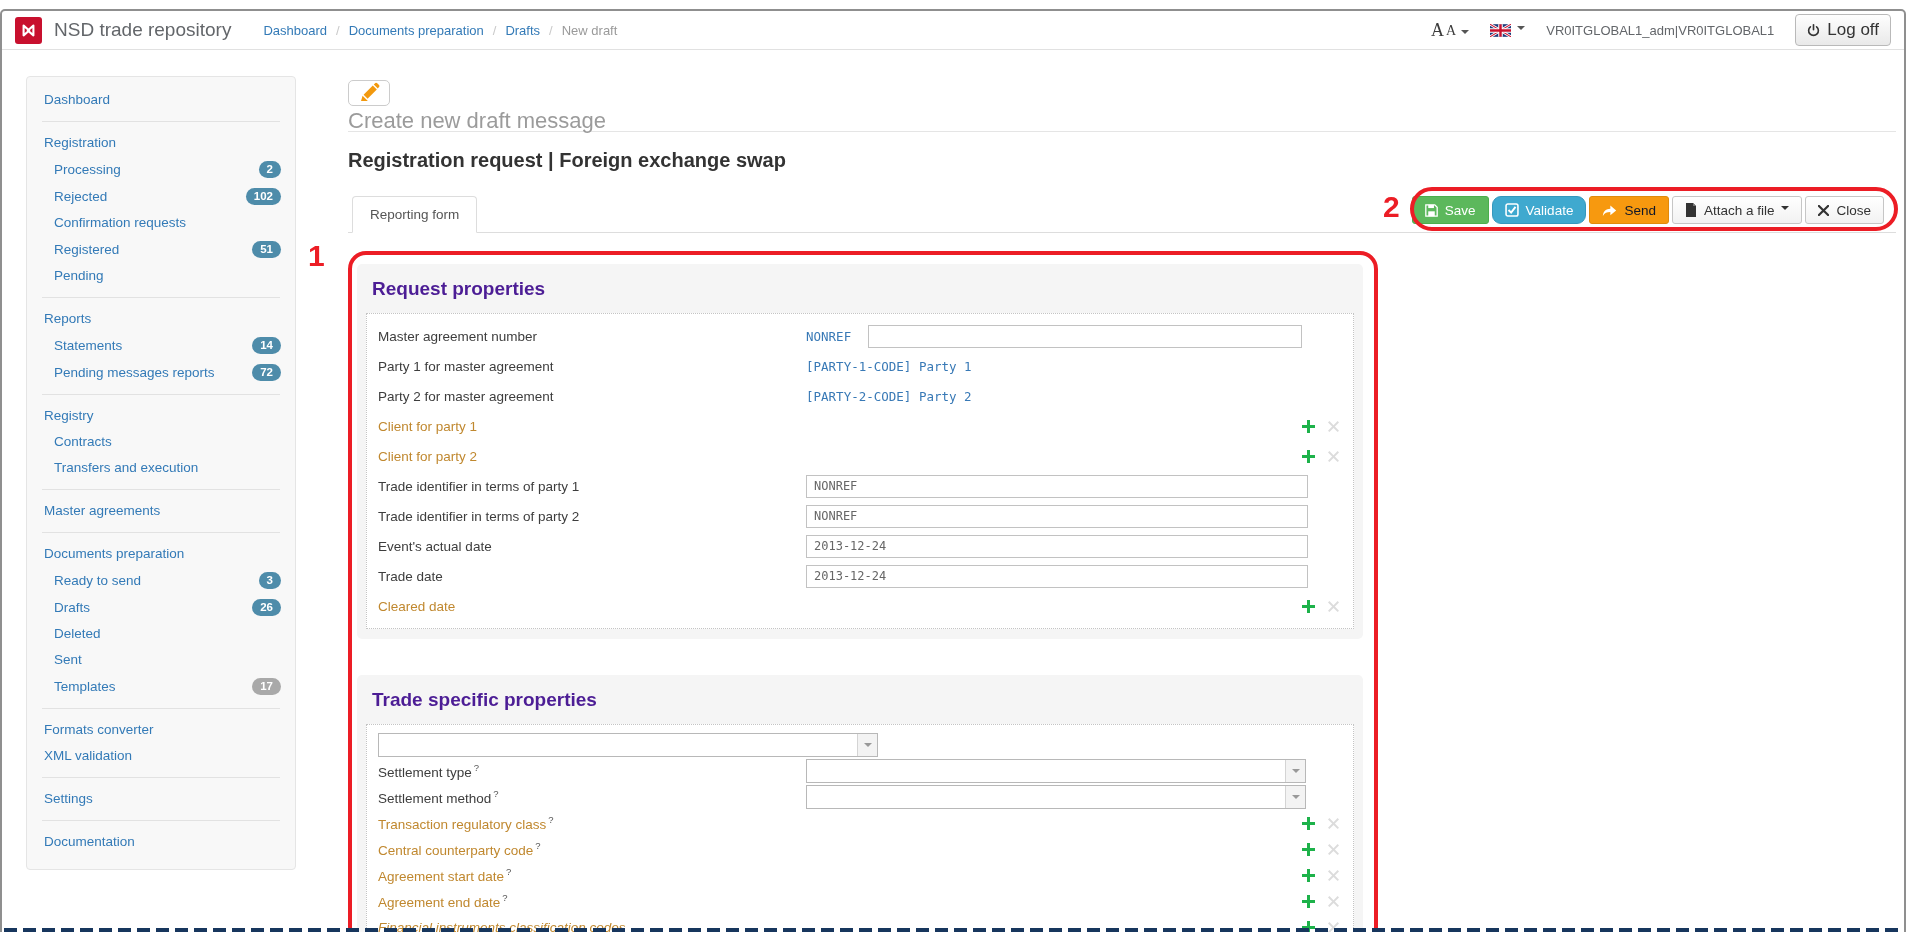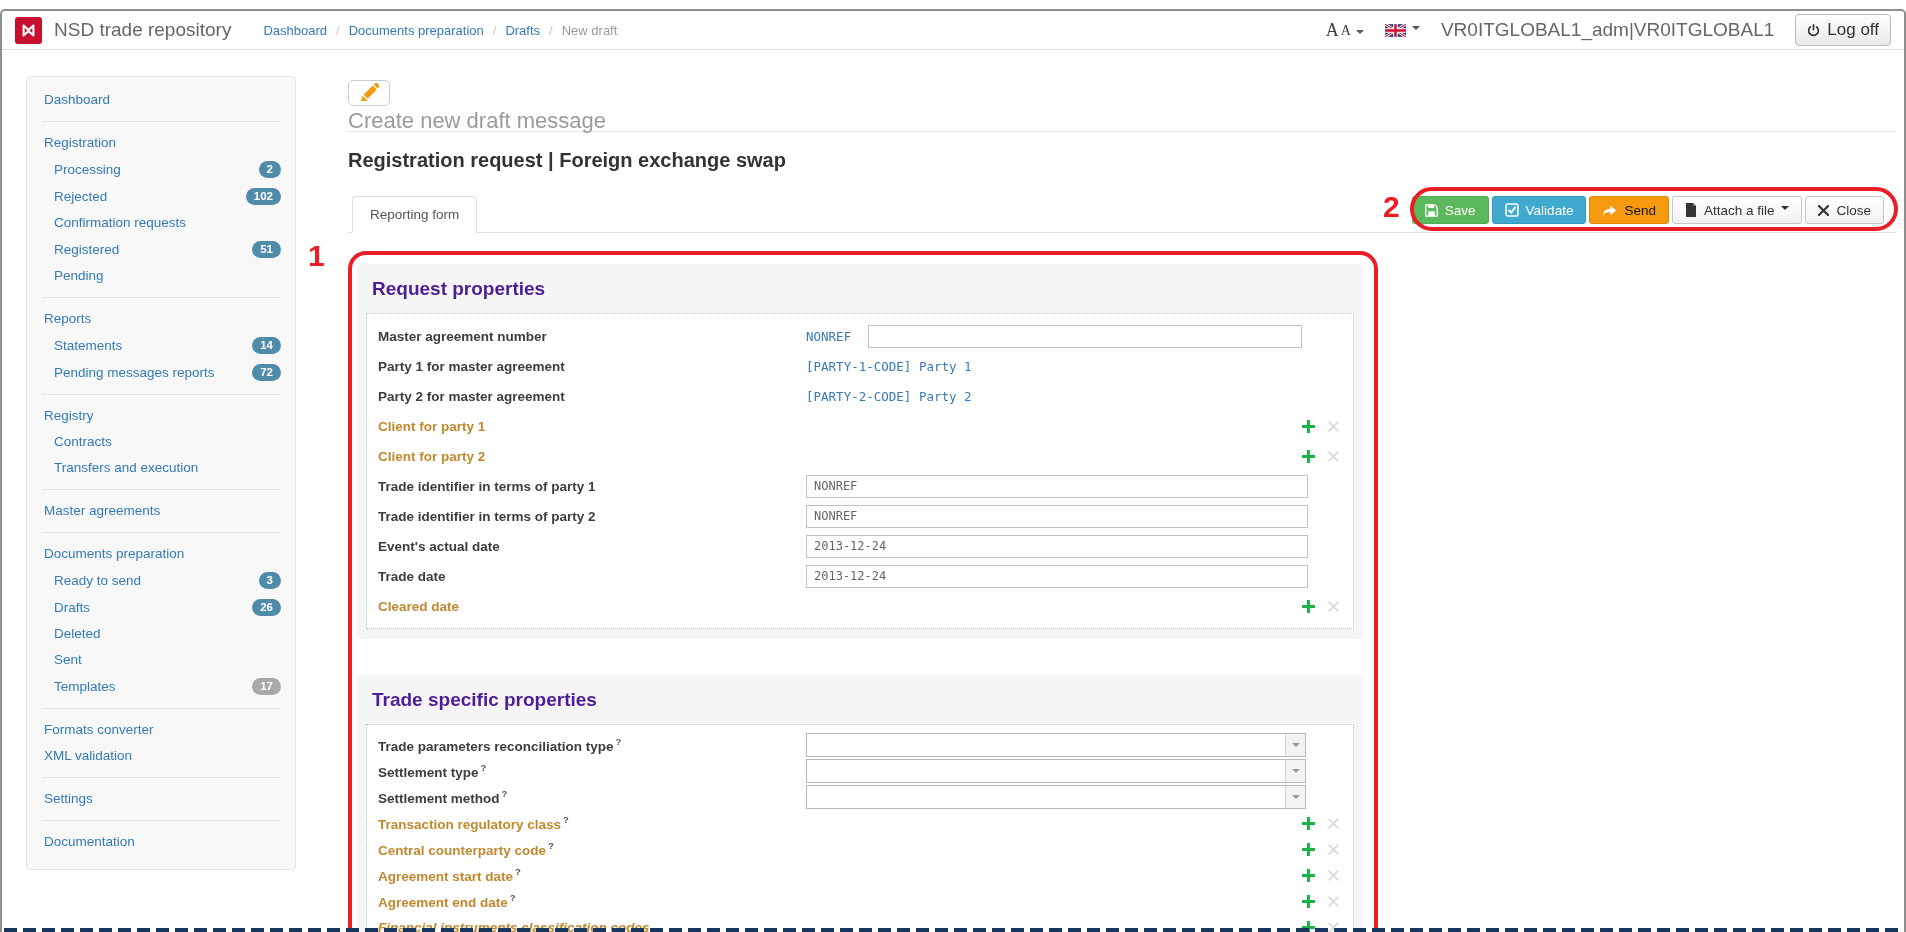--- a/index.html
+++ b/index.html
@@ -13,21 +13,21 @@
   .breadcrumb{margin-left:32px;font-size:13px;display:flex;align-items:center;gap:9px;white-space:nowrap;}
   .breadcrumb a{color:#337ab7;text-decoration:none;cursor:pointer;}
   .crumb-sep{color:#c9c9c9;}
   .crumb-current{color:#9a9a9a;}
   .top-right{margin-left:auto;display:flex;align-items:center;gap:21px;}
   .font-ctrl{display:flex;align-items:flex-end;gap:5px;cursor:pointer;color:#3c3c3c;font-family:"Liberation Serif",serif;}
   .font-ctrl .a1{font-size:18px;line-height:16px;}
   .font-ctrl .a2{font-size:14px;line-height:14px;margin-left:-3px;}
   .caret{width:0;height:0;border-left:4px solid transparent;border-right:4px solid transparent;border-top:4px solid #555;display:inline-block;margin-bottom:4px;}
   .lang{display:flex;align-items:center;gap:6px;cursor:pointer;}
-  .user{font-size:19px;color:#63666a;white-space:nowrap;}
+  .user{font-size:13px;color:#63666a;white-space:nowrap;}
   .logoff{display:flex;align-items:center;gap:7px;padding:5px 11px;border:1px solid #b9b9b9;border-radius:4px;background:linear-gradient(#fefefe,#e9e9e9);font-size:17px;color:#333;cursor:pointer;}
 
   
   .sidebar{position:absolute;left:24px;top:65px;width:270px;background:#f8f8f8;border:1px solid #e5e5e5;border-radius:4px;padding:10px 0 14px;box-sizing:border-box;}
   .side-item{display:flex;align-items:center;padding:5px 14px 5px 17px;font-size:13.5px;line-height:16px;}
   .side-item.child{padding-left:27px;}
   .side-item a{color:#337ab7;text-decoration:none;cursor:pointer;}
   .badge{margin-left:auto;background:#4e8caa;color:#fff;font-size:11.5px;font-weight:bold;padding:2px 8px;border-radius:10px;line-height:13px;}
   .badge.gray{background:#a9a9a9;}
   .side-divider{border-top:1px solid #e2e2e2;margin:8px 15px;}
@@ -37,32 +37,32 @@
   .page-head{display:flex;gap:2px;margin-top:31px;height:42px;flex-direction:column;}
   .pencil-box{width:40px;height:40px;border:1px solid #ccc;border-radius:5px;background:#fff;display:flex;align-items:center;justify-content:center;}
   .page-title{font-size:22px;color:#9b9b9b;font-weight:normal;margin:0;}
   .head-divider{border:0;border-top:1px solid #e5e5e5;margin:9px 0 0;}
   .heading{font-size:20px;font-weight:bold;color:#333;margin:17px 0 0;}
   .tabs-row{position:relative;margin-top:20px;height:40px;border-bottom:1px solid #ddd;}
   .tab{position:absolute;bottom:-1px;left:4px;background:#fff;border:1px solid #ddd;border-bottom-color:#fff;border-radius:4px 4px 0 0;padding:10px 17px;font-size:13.5px;color:#555;cursor:pointer;}
   .toolbar{position:absolute;right:12px;bottom:8px;display:flex;}
   .btn{display:flex;align-items:center;gap:7px;height:28px;padding:0 12px;font-size:13.5px;border-radius:3px;margin-left:3px;cursor:pointer;border:1px solid;box-sizing:border-box;white-space:nowrap;}
   .btn-save{background:#5cb85c;border-color:#4cae4c;color:#fff;}
-  .btn-validate{background:#3fa9cf;border-color:#3598bd;color:#fff;}
+  .btn-validate{background:#3fa9cf;border-color:#3598bd;color:#fff;border-radius:9px;}
   .btn-send{background:#f7990f;border-color:#e08a0b;color:#0f172a;align-items:center;}
   .btn-attach,.btn-close{background:linear-gradient(#fff,#f2f2f2);border-color:#c6c6c6;color:#333;}
 
   
   .form-area{margin-top:31px;padding-left:9px;}
   .panel{width:1006px;background:#f5f5f5;border-radius:5px;padding:11px 9px 10px;margin-bottom:36px;box-sizing:border-box;}
   .panel h3{margin:3px 0 13px 6px;font-size:19px;color:#4c1d95;}
   .fields{background:#fff;border:1px dotted #c4c4c4;padding:7px 11px;}
   .frow{display:flex;align-items:center;min-height:30px;position:relative;}
   .panel.dense .frow{min-height:26px;}
-  .flabel{flex:0 0 428px;font-size:13.5px;color:#3d3d3d;font-weight:bold;}
+  .flabel{flex:0 0 428px;font-size:13.5px;color:#3d3d3d;}
   .flabel.orange{color:#c0882f;}
   .flabel.italic{font-style:italic;}
   sup.help{font-size:9.5px;color:#555;margin-left:2px;}
   .fval{display:flex;align-items:center;flex:1;}
   .mono{font-family:"DejaVu Sans Mono",monospace;}
   .static-val{font-size:12.5px;color:#3879b6;}
   .prefix{font-size:12.5px;color:#3879b6;margin-right:17px;}
   input.txt{height:21px;border:1px solid #c2c2c2;padding:0 7px;font-size:12px;color:#666;background:#fff;font-family:"DejaVu Sans Mono",monospace;}
   .txt.full{width:486px;}
   .txt.short{width:418px;}
@@ -370,21 +370,20 @@
                   </svg>
                 </span>
               </span>
             </div>
           </div>
         </section>
         <section class="panel dense">
           <h3>Trade specific properties</h3>
           <div class="fields">
             <div class="frow">
-              <span class="flabel">Trade parameters reconciliation type<sup class="help">?</sup></span>
               <div class="fval">
                 <div class="selectbox">
                   <span class="selectbtn">
                     <span class="caret"></span>
                   </span>
                 </div>
               </div>
             </div>
             <div class="frow">
               <span class="flabel">Settlement type<sup class="help">?</sup></span>

